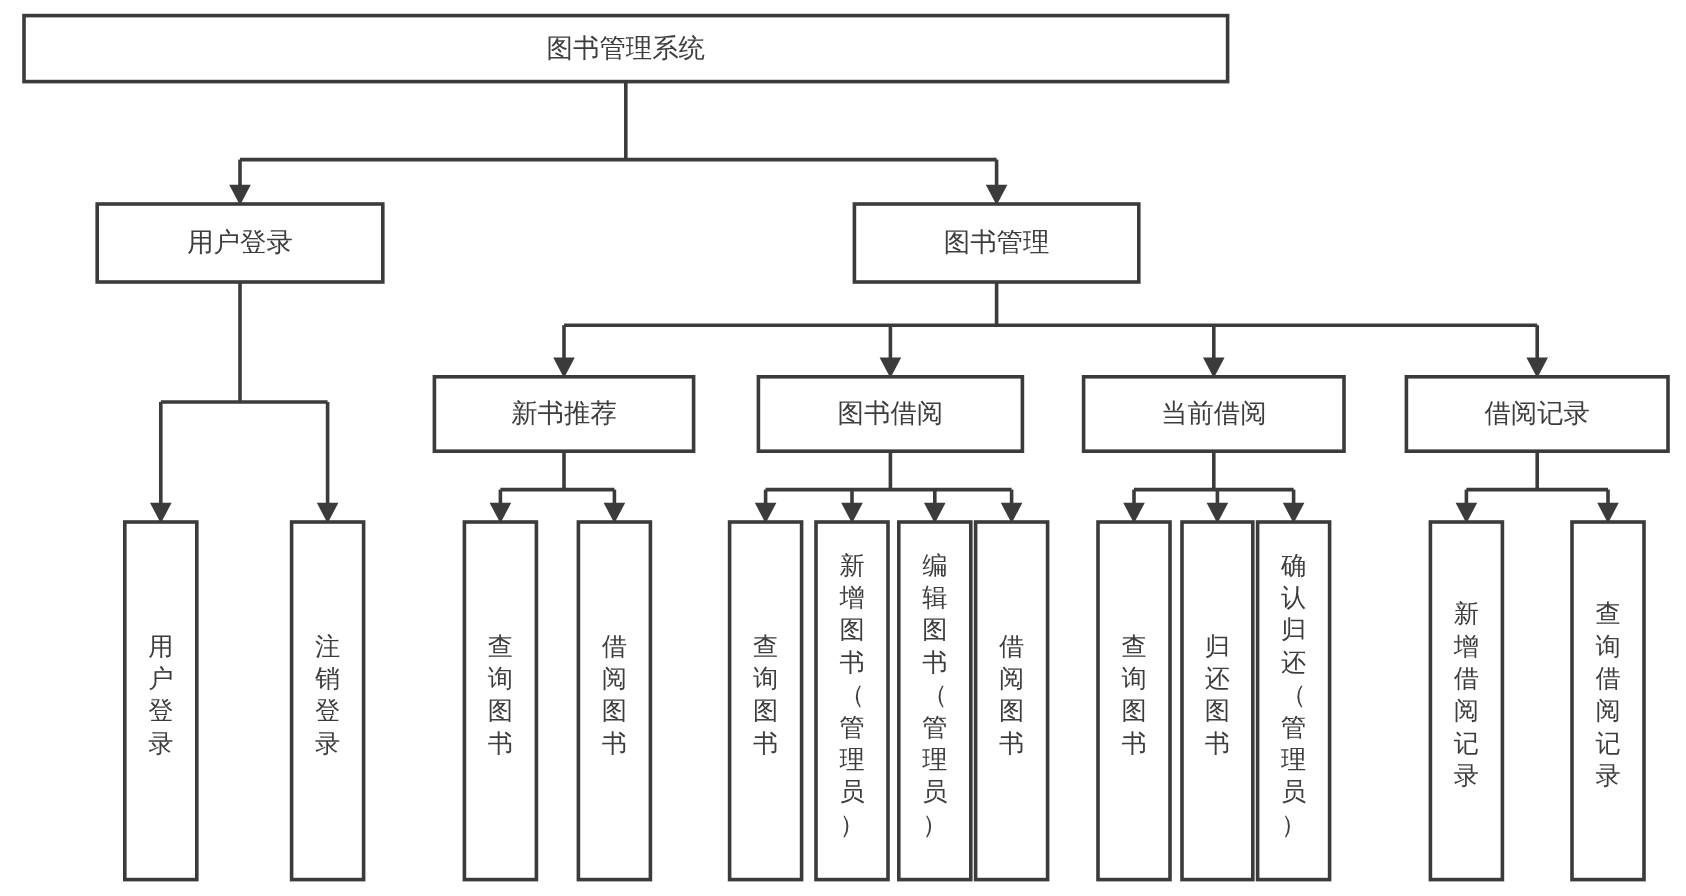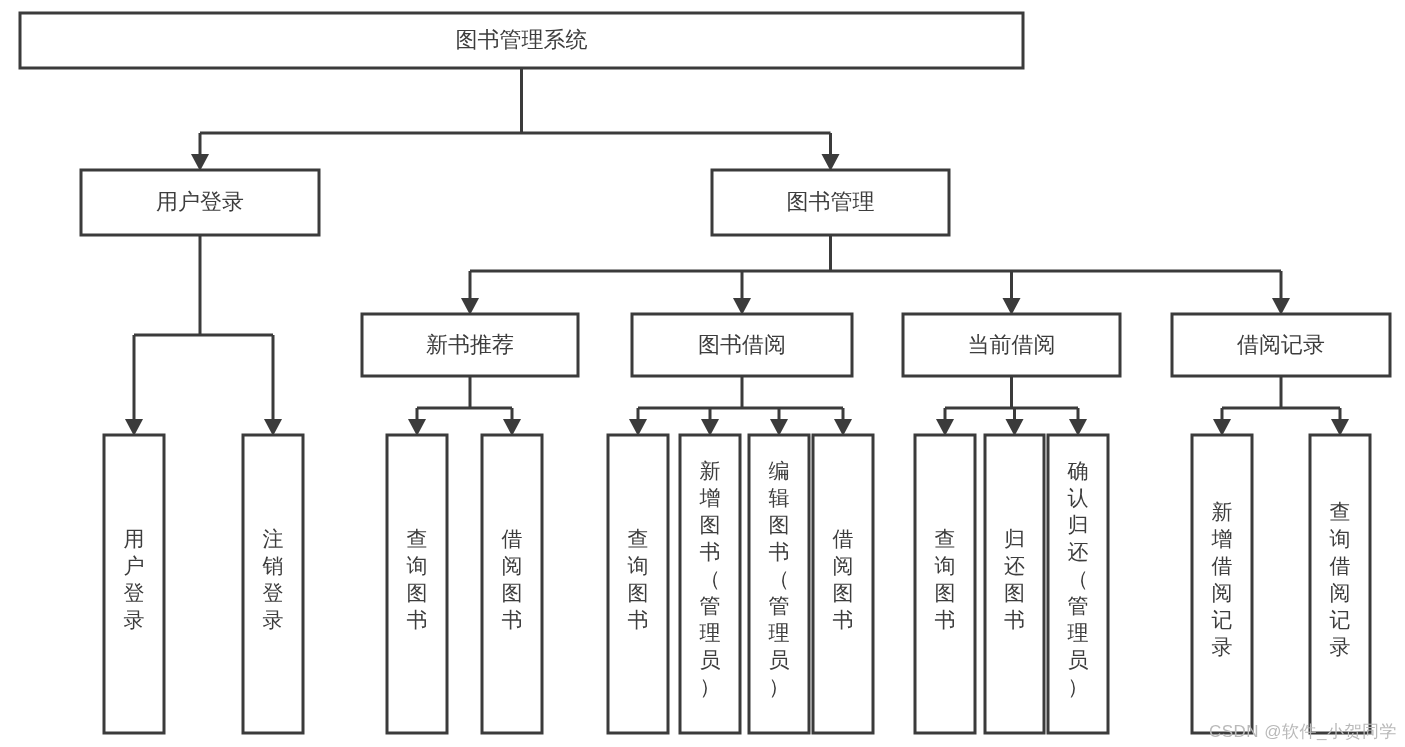--- a/index.html
+++ b/index.html
@@ -264,14 +264,13 @@
             <text x="1340" y="518.5" class="vert-char">查</text>
             <text x="1340" y="545.5" class="vert-char">询</text>
             <text x="1340" y="572.5" class="vert-char">借</text>
             <text x="1340" y="599.5" class="vert-char">阅</text>
             <text x="1340" y="626.5" class="vert-char">记</text>
             <text x="1340" y="653.5" class="vert-char">录</text>
           </g>
         </g>
       </g>
   </svg>
-  <div class="watermark">CSDN @软件_小贺同学</div>
 </div>
 
 </body></html>

